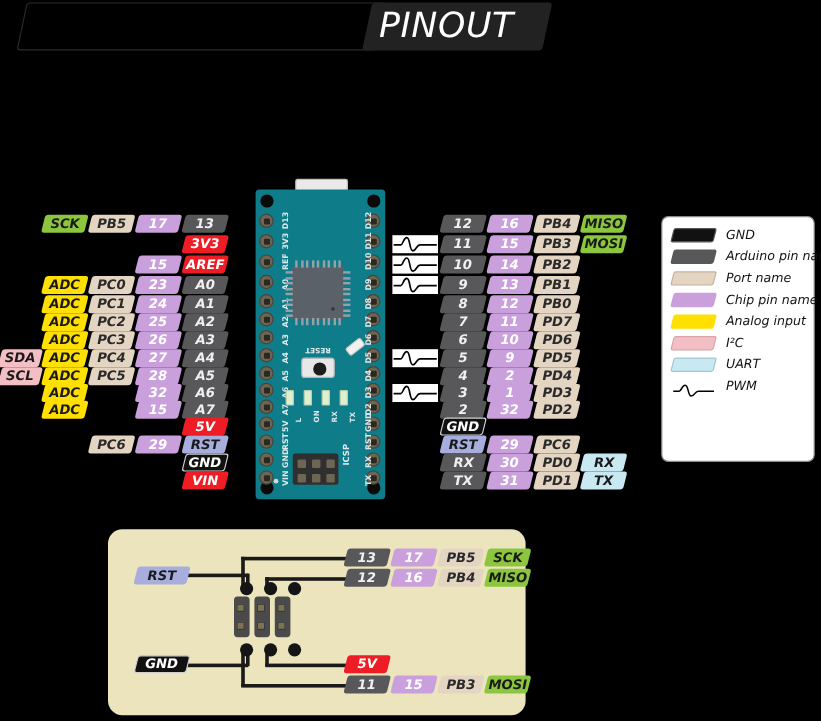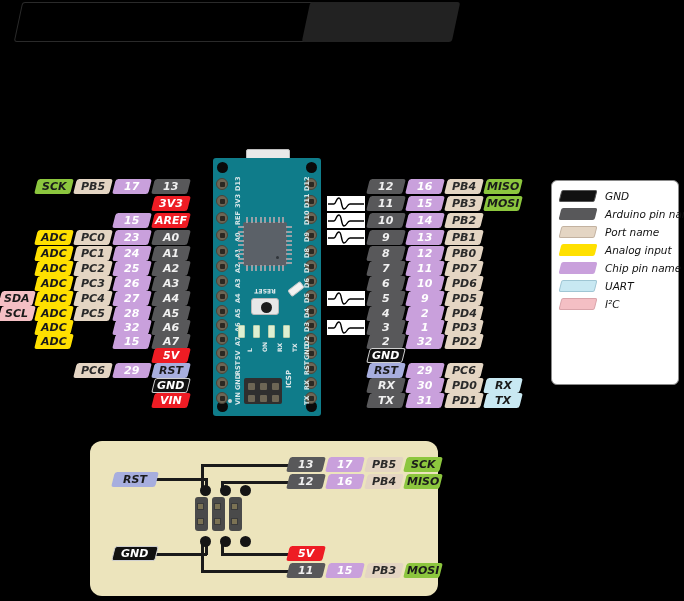--- a/index.html
+++ b/index.html
@@ -200,20 +200,21 @@
 </style>
 </head>
 <body>
 
 <div id="root">
 
   <div class="banner-wrap">
     <div class="banner-bar"></div>
     <div class="banner-tag"></div>
   </div>
+  <div class="banner-tag-text">PINOUT</div>
 
   <div id="usb"></div>
 
   <div id="left-col">
       <div class="chip c-spi" style="left: 36px; top: 179px; width: 36px;">
         <span>SCK</span>
       </div>
       <div class="chip c-port" style="left: 75px; top: 179px; width: 36px;">
         <span>PB5</span>
       </div>
@@ -722,34 +723,40 @@
       </div>
       <div class="leg-row">
         <div class="leg-sw " style="background: rgb(88, 88, 90);"></div>
         <div class="leg-lbl">Arduino pin name</div>
       </div>
       <div class="leg-row">
         <div class="leg-sw b-port" style="background: rgb(228, 213, 195);"></div>
         <div class="leg-lbl">Port name</div>
       </div>
       <div class="leg-row">
+        <div class="leg-sw " style="background: rgb(201, 160, 220);"></div>
+        <div class="leg-lbl">Chip pin name</div>
+      </div>
+      <div class="leg-row">
         <div class="leg-sw " style="background: rgb(255, 224, 0);"></div>
         <div class="leg-lbl">Analog input</div>
       </div>
       <div class="leg-row">
-        <div class="leg-sw " style="background: rgb(201, 160, 220);"></div>
-        <div class="leg-lbl">Chip pin name</div>
+        <div class="leg-sw b-i2c" style="background: rgb(244, 191, 196);"></div>
+        <div class="leg-lbl">I²C</div>
       </div>
       <div class="leg-row">
         <div class="leg-sw b-uart" style="background: rgb(200, 232, 242);"></div>
         <div class="leg-lbl">UART</div>
       </div>
       <div class="leg-row">
-        <div class="leg-sw b-i2c" style="background: rgb(244, 191, 196);"></div>
-        <div class="leg-lbl">I²C</div>
+        <div class="leg-pwm"><svg width="36" height="12" viewBox="0 0 36 12">
+            <path d="M1 7 L6 7 C8 7 8 2 11 2 C14 2 13 11 16 11 C19 11 19 7 22 7 L35 7" fill="none" stroke="#000" stroke-width="1.3"></path>
+          </svg></div>
+        <div class="leg-lbl">PWM</div>
       </div>
     </div>
 
   <div id="icsp-panel"></div>
   <div id="icsp-wires">
       <div class="wire" style="left: 155px; top: 478px; width: 52px; height: 2.5px;"></div>
       <div class="wire" style="left: 205px; top: 478px; width: 2.5px; height: 12px;"></div>
       <div class="wire" style="left: 201px; top: 464px; width: 88px; height: 2.5px;"></div>
       <div class="wire" style="left: 201px; top: 464px; width: 2.5px; height: 26px;"></div>
       <div class="wire" style="left: 221px; top: 481px; width: 68px; height: 2.5px;"></div>

